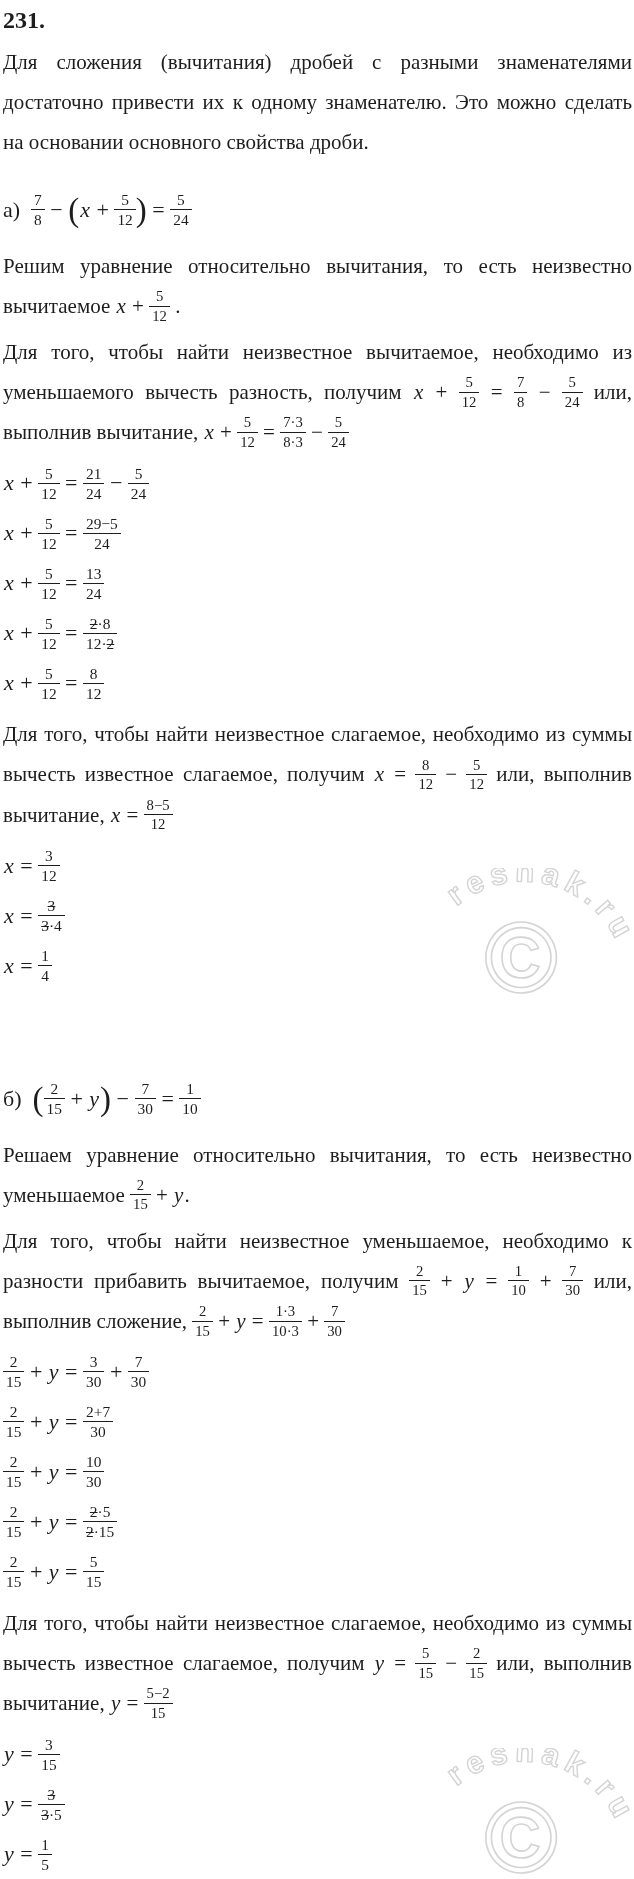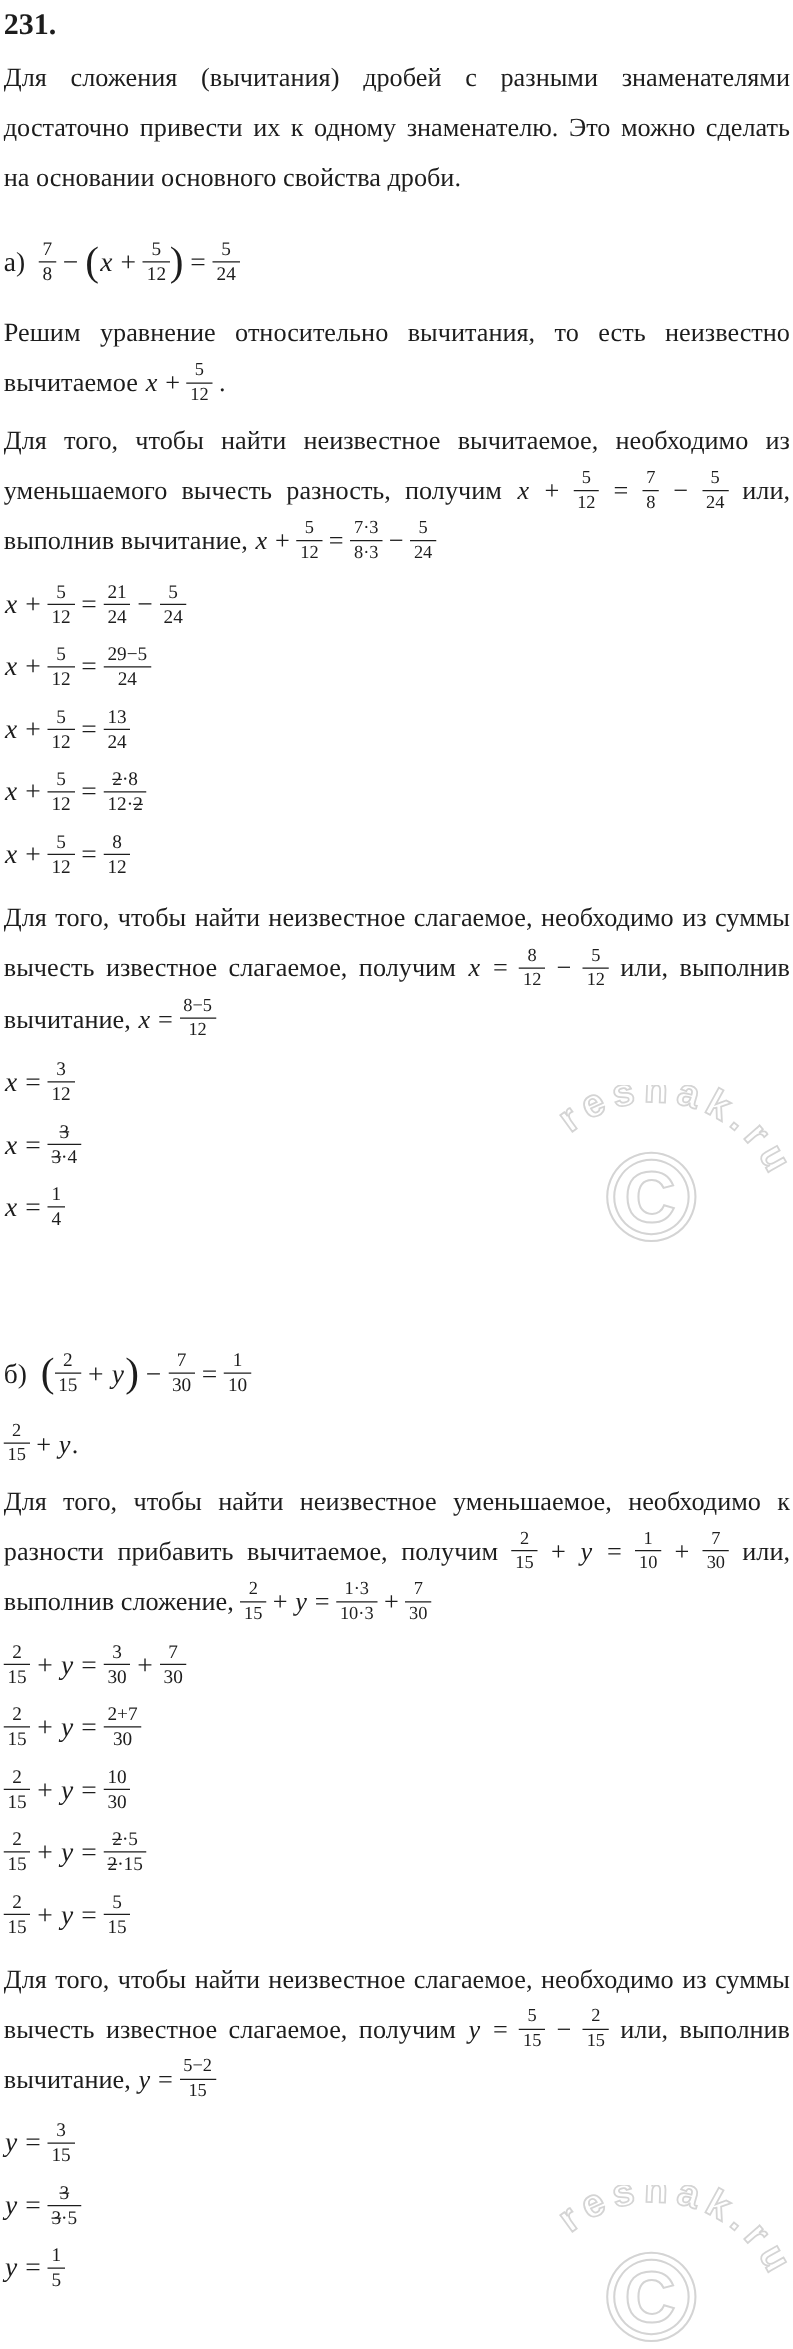--- a/index.html
+++ b/index.html
@@ -42,21 +42,21 @@
       <div class="b-eq"><span class="var">x</span><span class="txt">&nbsp;+&nbsp;</span><span class="frac"><span class="num">5</span><span class="den">12</span></span><span class="txt">&nbsp;=&nbsp;</span><span class="frac"><span class="num">29−5</span><span class="den">24</span></span></div>
       <div class="b-eq"><span class="var">x</span><span class="txt">&nbsp;+&nbsp;</span><span class="frac"><span class="num">5</span><span class="den">12</span></span><span class="txt">&nbsp;=&nbsp;</span><span class="frac"><span class="num">13</span><span class="den">24</span></span></div>
       <div class="b-eq"><span class="var">x</span><span class="txt">&nbsp;+&nbsp;</span><span class="frac"><span class="num">5</span><span class="den">12</span></span><span class="txt">&nbsp;=&nbsp;</span><span class="frac"><span class="num"><s>2</s>·8</span><span class="den">12·<s>2</s></span></span></div>
       <div class="b-eq"><span class="var">x</span><span class="txt">&nbsp;+&nbsp;</span><span class="frac"><span class="num">5</span><span class="den">12</span></span><span class="txt">&nbsp;=&nbsp;</span><span class="frac"><span class="num">8</span><span class="den">12</span></span></div>
       <div class="b-para"><span class="txt">Для того, чтобы найти неизвестное слагаемое, необходимо из суммы вычесть известное слагаемое, получим </span><span class="var">x</span><span class="txt">&nbsp;=&nbsp;</span><span class="frac"><span class="num">8</span><span class="den">12</span></span><span class="txt">&nbsp;−&nbsp;</span><span class="frac"><span class="num">5</span><span class="den">12</span></span><span class="txt"> или, выполнив вычитание, </span><span class="var">x</span><span class="txt">&nbsp;=&nbsp;</span><span class="frac"><span class="num">8−5</span><span class="den">12</span></span></div>
       <div class="b-eq"><span class="var">x</span><span class="txt">&nbsp;=&nbsp;</span><span class="frac"><span class="num">3</span><span class="den">12</span></span></div>
       <div class="b-eq"><span class="var">x</span><span class="txt">&nbsp;=&nbsp;</span><span class="frac"><span class="num"><s>3</s></span><span class="den"><s>3</s>·4</span></span></div>
       <div class="b-eq"><span class="var">x</span><span class="txt">&nbsp;=&nbsp;</span><span class="frac"><span class="num">1</span><span class="den">4</span></span></div>
       <div class="b-spacer" style="height: 60px;"></div>
       <div class="b-eqhead"><span class="txt">б)&nbsp; </span><span class="bp">(</span><span class="frac"><span class="num">2</span><span class="den">15</span></span><span class="txt">&nbsp;+&nbsp;</span><span class="var">y</span><span class="bp">)</span><span class="txt">&nbsp;−&nbsp;</span><span class="frac"><span class="num">7</span><span class="den">30</span></span><span class="txt">&nbsp;=&nbsp;</span><span class="frac"><span class="num">1</span><span class="den">10</span></span></div>
-      <div class="b-para"><span class="frac"><span class="num">2</span><span class="den">15</span></span><span class="txt">&nbsp;+&nbsp;</span><span class="var">y</span><span class="txt">.</span></div>
+      <div class="b-para"><span class="txt">Решаем уравнение относительно вычитания, то есть неизвестно уменьшаемое </span><span class="frac"><span class="num">2</span><span class="den">15</span></span><span class="txt">&nbsp;+&nbsp;</span><span class="var">y</span><span class="txt">.</span></div>
       <div class="b-para"><span class="txt">Для того, чтобы найти неизвестное уменьшаемое, необходимо к разности прибавить вычитаемое, получим </span><span class="frac"><span class="num">2</span><span class="den">15</span></span><span class="txt">&nbsp;+&nbsp;</span><span class="var">y</span><span class="txt">&nbsp;=&nbsp;</span><span class="frac"><span class="num">1</span><span class="den">10</span></span><span class="txt">&nbsp;+&nbsp;</span><span class="frac"><span class="num">7</span><span class="den">30</span></span><span class="txt"> или, выполнив сложение, </span><span class="frac"><span class="num">2</span><span class="den">15</span></span><span class="txt">&nbsp;+&nbsp;</span><span class="var">y</span><span class="txt">&nbsp;=&nbsp;</span><span class="frac"><span class="num">1·3</span><span class="den">10·3</span></span><span class="txt">&nbsp;+&nbsp;</span><span class="frac"><span class="num">7</span><span class="den">30</span></span></div>
       <div class="b-eq"><span class="frac"><span class="num">2</span><span class="den">15</span></span><span class="txt">&nbsp;+&nbsp;</span><span class="var">y</span><span class="txt">&nbsp;=&nbsp;</span><span class="frac"><span class="num">3</span><span class="den">30</span></span><span class="txt">&nbsp;+&nbsp;</span><span class="frac"><span class="num">7</span><span class="den">30</span></span></div>
       <div class="b-eq"><span class="frac"><span class="num">2</span><span class="den">15</span></span><span class="txt">&nbsp;+&nbsp;</span><span class="var">y</span><span class="txt">&nbsp;=&nbsp;</span><span class="frac"><span class="num">2+7</span><span class="den">30</span></span></div>
       <div class="b-eq"><span class="frac"><span class="num">2</span><span class="den">15</span></span><span class="txt">&nbsp;+&nbsp;</span><span class="var">y</span><span class="txt">&nbsp;=&nbsp;</span><span class="frac"><span class="num">10</span><span class="den">30</span></span></div>
       <div class="b-eq"><span class="frac"><span class="num">2</span><span class="den">15</span></span><span class="txt">&nbsp;+&nbsp;</span><span class="var">y</span><span class="txt">&nbsp;=&nbsp;</span><span class="frac"><span class="num"><s>2</s>·5</span><span class="den"><s>2</s>·15</span></span></div>
       <div class="b-eq"><span class="frac"><span class="num">2</span><span class="den">15</span></span><span class="txt">&nbsp;+&nbsp;</span><span class="var">y</span><span class="txt">&nbsp;=&nbsp;</span><span class="frac"><span class="num">5</span><span class="den">15</span></span></div>
       <div class="b-para"><span class="txt">Для того, чтобы найти неизвестное слагаемое, необходимо из суммы вычесть известное слагаемое, получим </span><span class="var">y</span><span class="txt">&nbsp;=&nbsp;</span><span class="frac"><span class="num">5</span><span class="den">15</span></span><span class="txt">&nbsp;−&nbsp;</span><span class="frac"><span class="num">2</span><span class="den">15</span></span><span class="txt"> или, выполнив вычитание, </span><span class="var">y</span><span class="txt">&nbsp;=&nbsp;</span><span class="frac"><span class="num">5−2</span><span class="den">15</span></span></div>
       <div class="b-eq"><span class="var">y</span><span class="txt">&nbsp;=&nbsp;</span><span class="frac"><span class="num">3</span><span class="den">15</span></span></div>
       <div class="b-eq"><span class="var">y</span><span class="txt">&nbsp;=&nbsp;</span><span class="frac"><span class="num"><s>3</s></span><span class="den"><s>3</s>·5</span></span></div>
       <div class="b-eq"><span class="var">y</span><span class="txt">&nbsp;=&nbsp;</span><span class="frac"><span class="num">1</span><span class="den">5</span></span></div>

